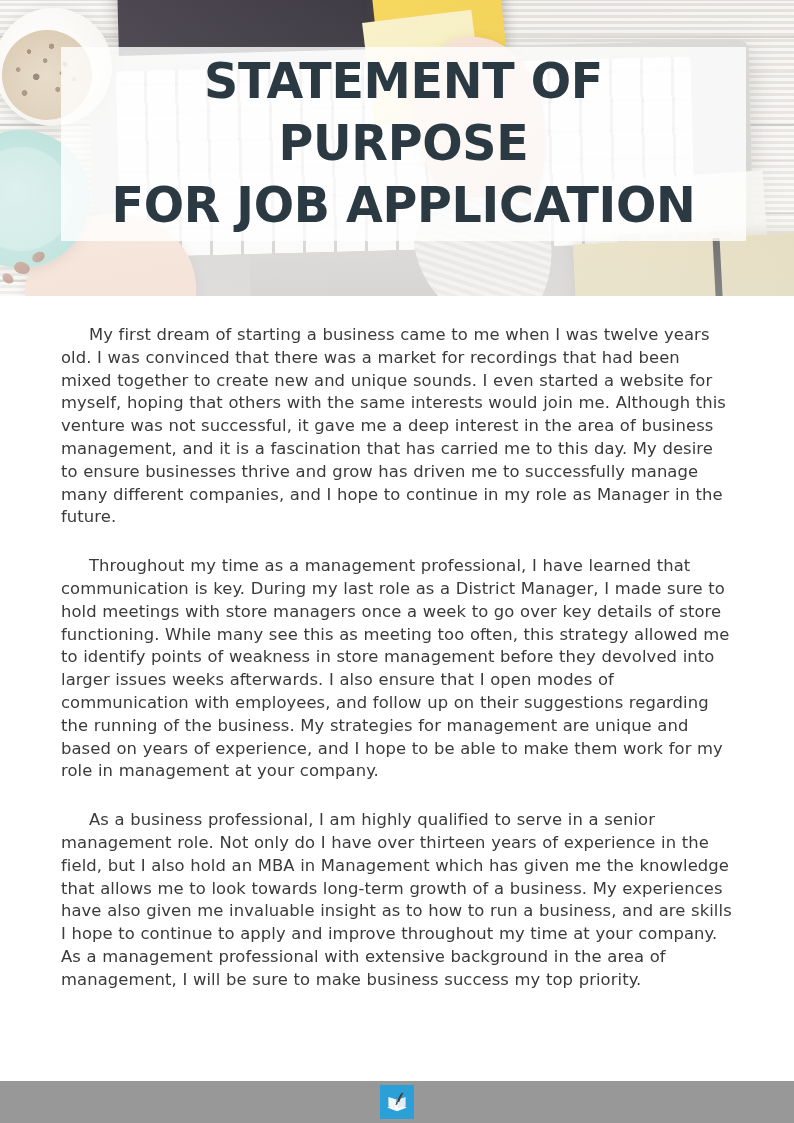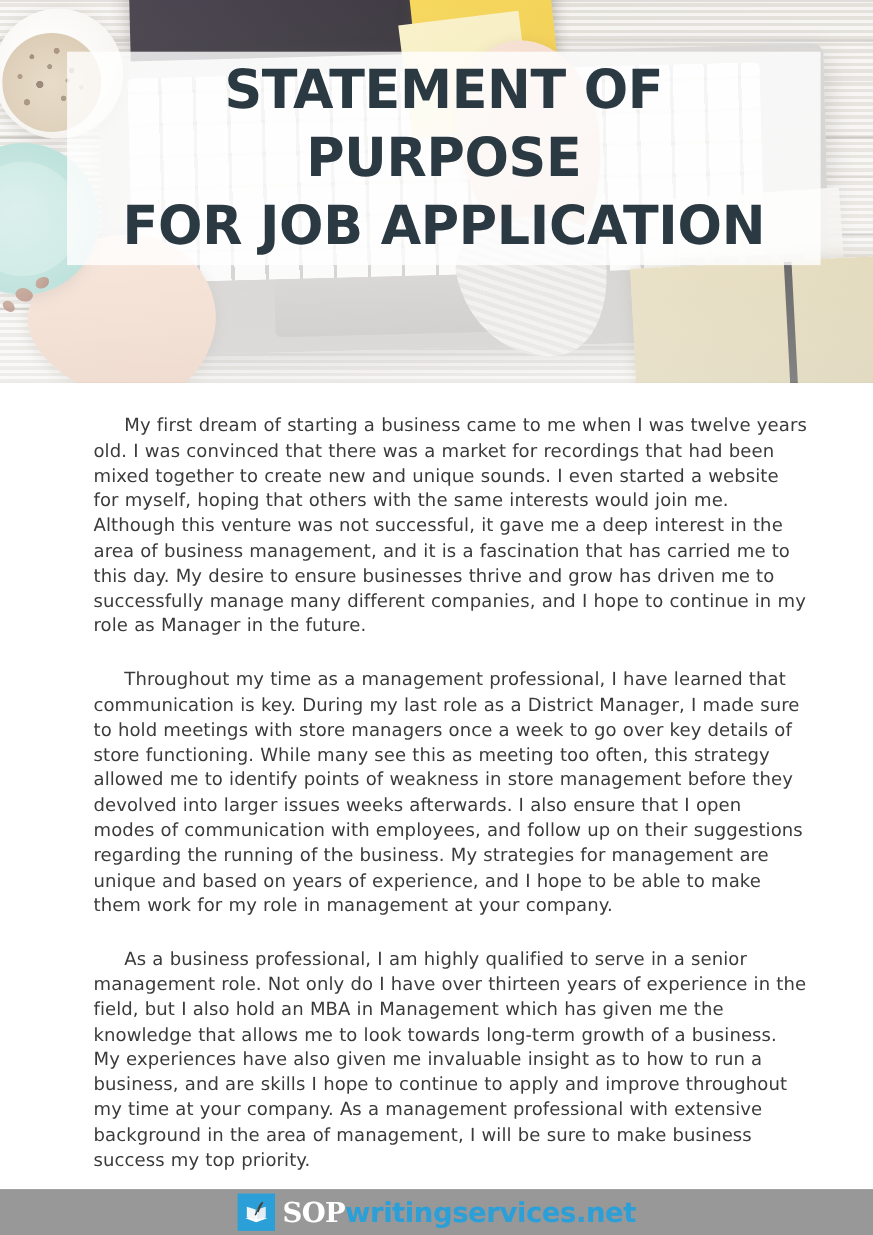--- a/index.html
+++ b/index.html
@@ -22,21 +22,21 @@
     width: 794px;
     height: 1123px;
     background: #ffffff;
     overflow: hidden;
   }
 
   
   .hero {
     position: relative;
     width: 794px;
-    height: 348px;
+    height: 296px;
     overflow: hidden;
     background: #e8e6e1;
   }
   .hero-photo {
     position: absolute;
     inset: 0;
     
     background-color: #e9e7e2;
     background-image:
       linear-gradient(180deg, rgba(120,115,108,.20) 0 1.5px, rgba(0,0,0,0) 1.5px 100%),
@@ -248,21 +248,21 @@
     line-height: 1.26;
     letter-spacing: -0.3px;
     text-align: center;
     text-transform: uppercase;
     white-space: pre-line;
     transform: scaleX(.97);
   }
 
   
   .content {
-    padding: 28px 60px 0 85px;
+    padding: 28px 60px 0 61px;
   }
   .para {
     margin: 0 0 26px 0;
     color: #3b3b3b;
     font-family: "DejaVu Sans", sans-serif;
     font-size: 16.4px;
     line-height: 1.39;
     text-indent: 28px;
     letter-spacing: .08px;
     word-spacing: .3px;
@@ -379,19 +379,16 @@
     <div class="logo">
       <span class="logo-mark">
         <svg width="24" height="24" viewBox="0 0 24 24" aria-hidden="true">
           <path d="M2.2 17.6 L12 14.2 L21.8 17.6 L12 21.2 Z" fill="#ffffff"></path>
           <path d="M3.4 16.6 L3.4 7.0 L11.4 9.6 L11.4 18.6 Z" fill="#f2f6f8"></path>
           <path d="M20.6 16.6 L20.6 7.0 L12.6 9.6 L12.6 18.6 Z" fill="#e3edf3"></path>
           <path d="M17.4 2.6 C15.0 4.4 13.2 7.6 12.4 11.4 C13.0 11.8 13.6 12.0 14.2 12.0 C15.6 8.4 17.0 5.2 18.4 3.2 Z" fill="#4a4038"></path>
           <path d="M12.5 11.7 L11.1 14.4" stroke="#4a4038" stroke-width="1.1" stroke-linecap="round" fill="none"></path>
         </svg>
       </span>
-      <span class="logo-text">
-        <span class="logo-sop">SOP</span><span class="logo-rest">writingservices.net</span>
-      </span>
     </div>
   </div>
 
 </div>
 
 </body></html>

